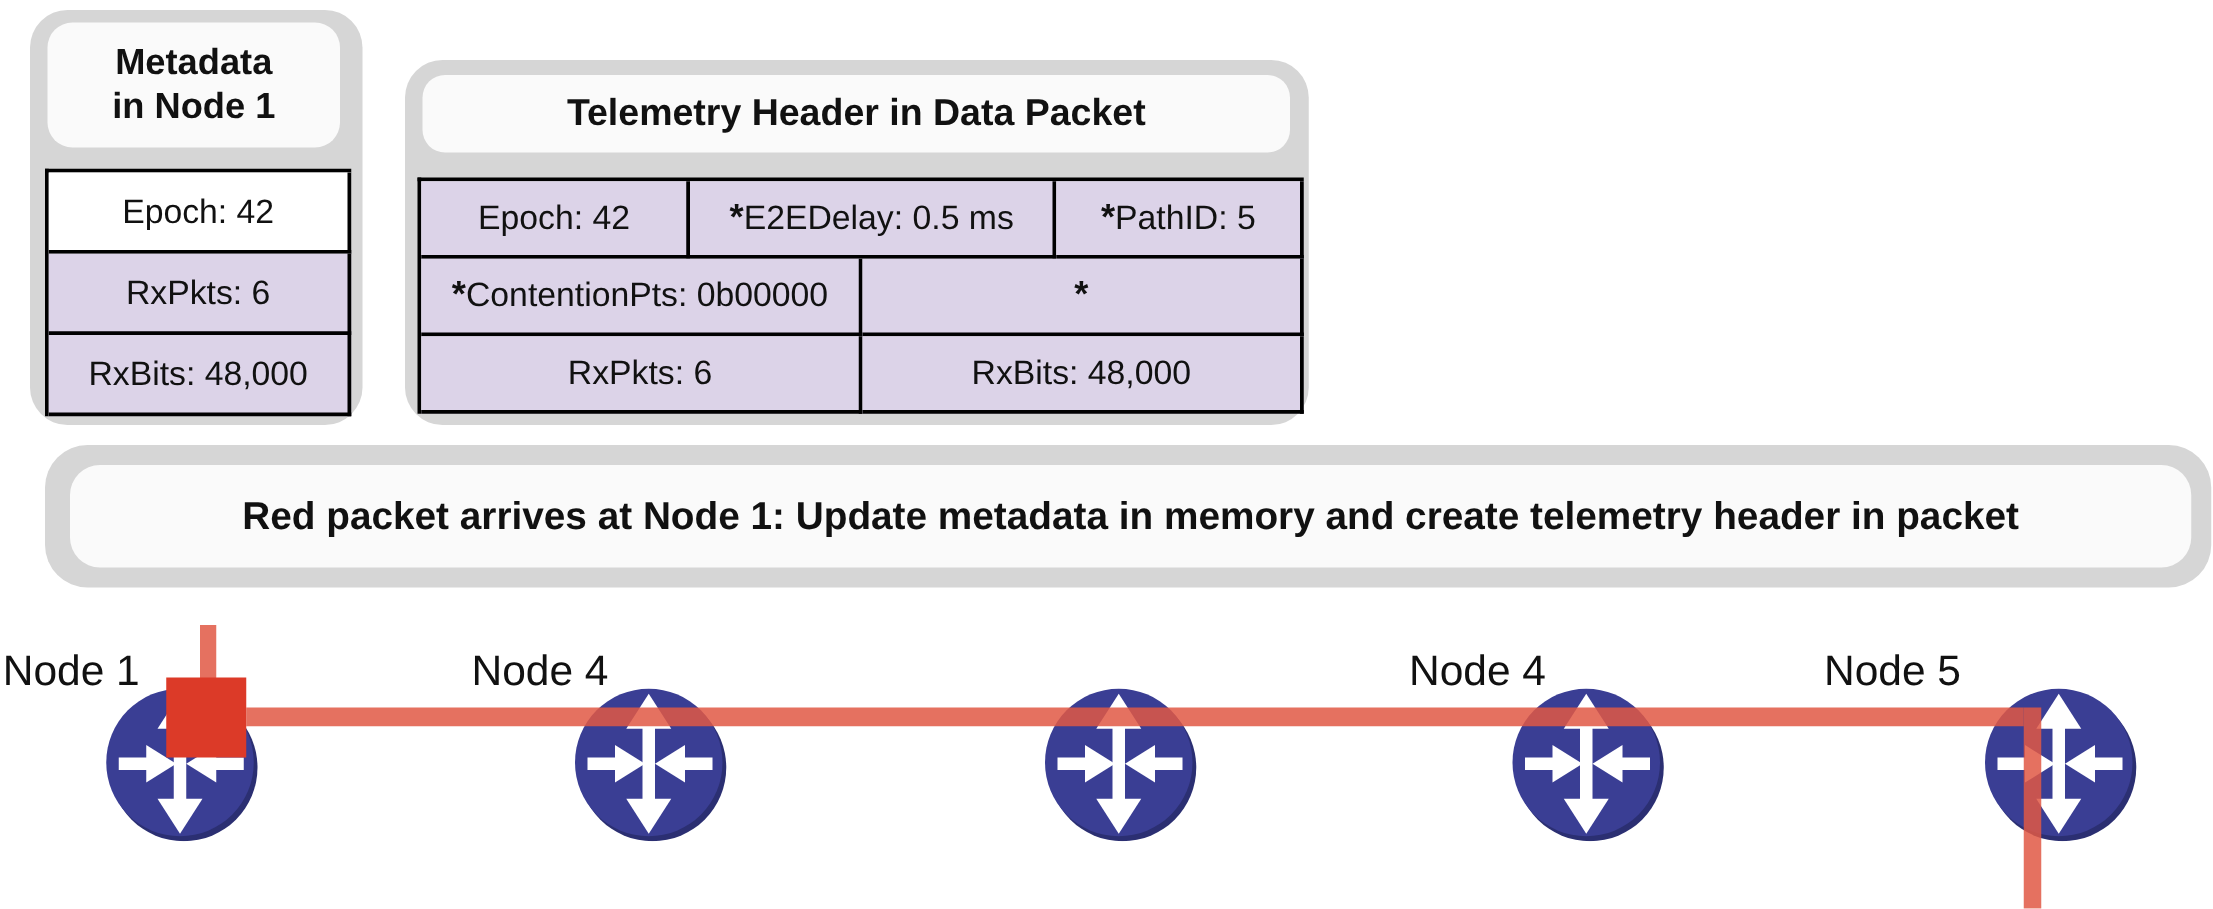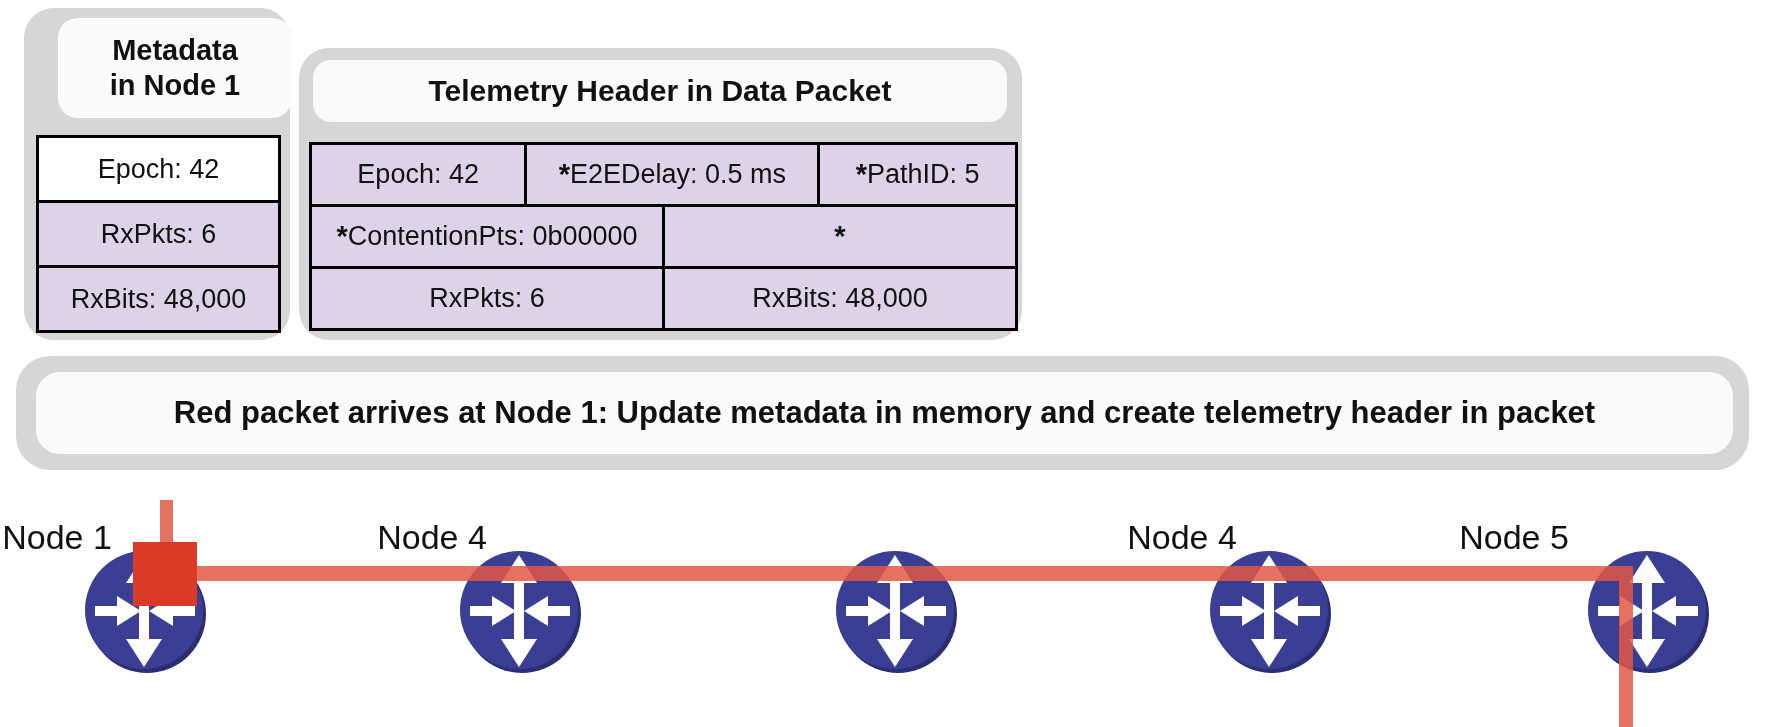--- a/index.html
+++ b/index.html
@@ -7,46 +7,46 @@
   #stage{position:relative;width:1770px;height:727px;background:#fff;overflow:hidden;}
 
   
   .gray-box{position:absolute;background:#d6d6d6;border-radius:30px;}
   .white-pill{position:absolute;background:#fafafa;border-radius:20px;
               display:flex;align-items:center;justify-content:center;
               text-align:center;font-weight:bold;}
 
   
   #meta-box{left:24px;top:8px;width:266px;height:332px;}
-  #meta-title{left:14px;top:10px;width:234px;height:100px;font-size:29px;line-height:1.22;margin-left:20px;}
+  #meta-title{left:14px;top:10px;width:234px;height:100px;font-size:29px;line-height:1.22;}
   #meta-table{position:absolute;left:12px;top:127px;width:245px;
               border-left:3px solid #000;border-top:3px solid #000;box-sizing:border-box;}
   .meta-row{box-sizing:border-box;height:65px;border-right:3px solid #000;border-bottom:3px solid #000;
             display:flex;align-items:center;justify-content:center;font-size:27px;background:#dcd3e8;}
   .meta-row.white{background:#ffffff;}
 
   
-  #tele-box{left:299px;top:48px;width:723px;height:292px;}
+  #tele-box{left:324px;top:48px;width:723px;height:292px;}
   #tele-title{left:14px;top:12px;width:694px;height:62px;font-size:30px;border-radius:18px;}
   #tele-table{position:absolute;left:10px;top:94px;width:709px;
               border-left:3px solid #000;border-top:3px solid #000;box-sizing:border-box;}
   .trow{display:flex;}
   .cell{box-sizing:border-box;height:62px;border-right:3px solid #000;border-bottom:3px solid #000;
         display:flex;align-items:center;justify-content:center;font-size:27px;background:#dcd3e8;
         white-space:nowrap;}
   .cell .star{font-weight:bold;font-size:29px;}
   .w-r1a{width:30.5%;} .w-r1b{width:41.5%;} .w-r1c{width:28%;}
   .w-half{width:50%;}
 
   
   #pathwise{position:absolute;left:783px;top:4px;font-size:30px;white-space:nowrap;}
   #pathwise .star{font-weight:bold;font-size:31px;}
 
   
-  #banner-box{left:16px;top:356px;width:1733px;height:114px;border-radius:34px;}
+  #banner-box{left:36px;top:356px;width:1733px;height:114px;border-radius:34px;}
   #banner-inner{left:20px;top:16px;width:1697px;height:82px;border-radius:24px;font-size:31px;}
 
   
   .node-label{position:absolute;top:518px;width:180px;text-align:center;font-size:34px;z-index:4;}
   .router{position:absolute;top:549px;width:124px;height:124px;z-index:1;}
   .link{position:absolute;background:rgba(224,88,68,0.85);z-index:2;}
   #link-main{left:197px;top:566px;width:1422px;height:15px;}
   #link-down{left:1619px;top:566px;width:14px;height:161px;}
   #link-stub{left:160px;top:500px;width:13px;height:46px;}
   #packet{position:absolute;left:133px;top:542px;width:64px;height:64px;background:#dc3a28;z-index:3;}

